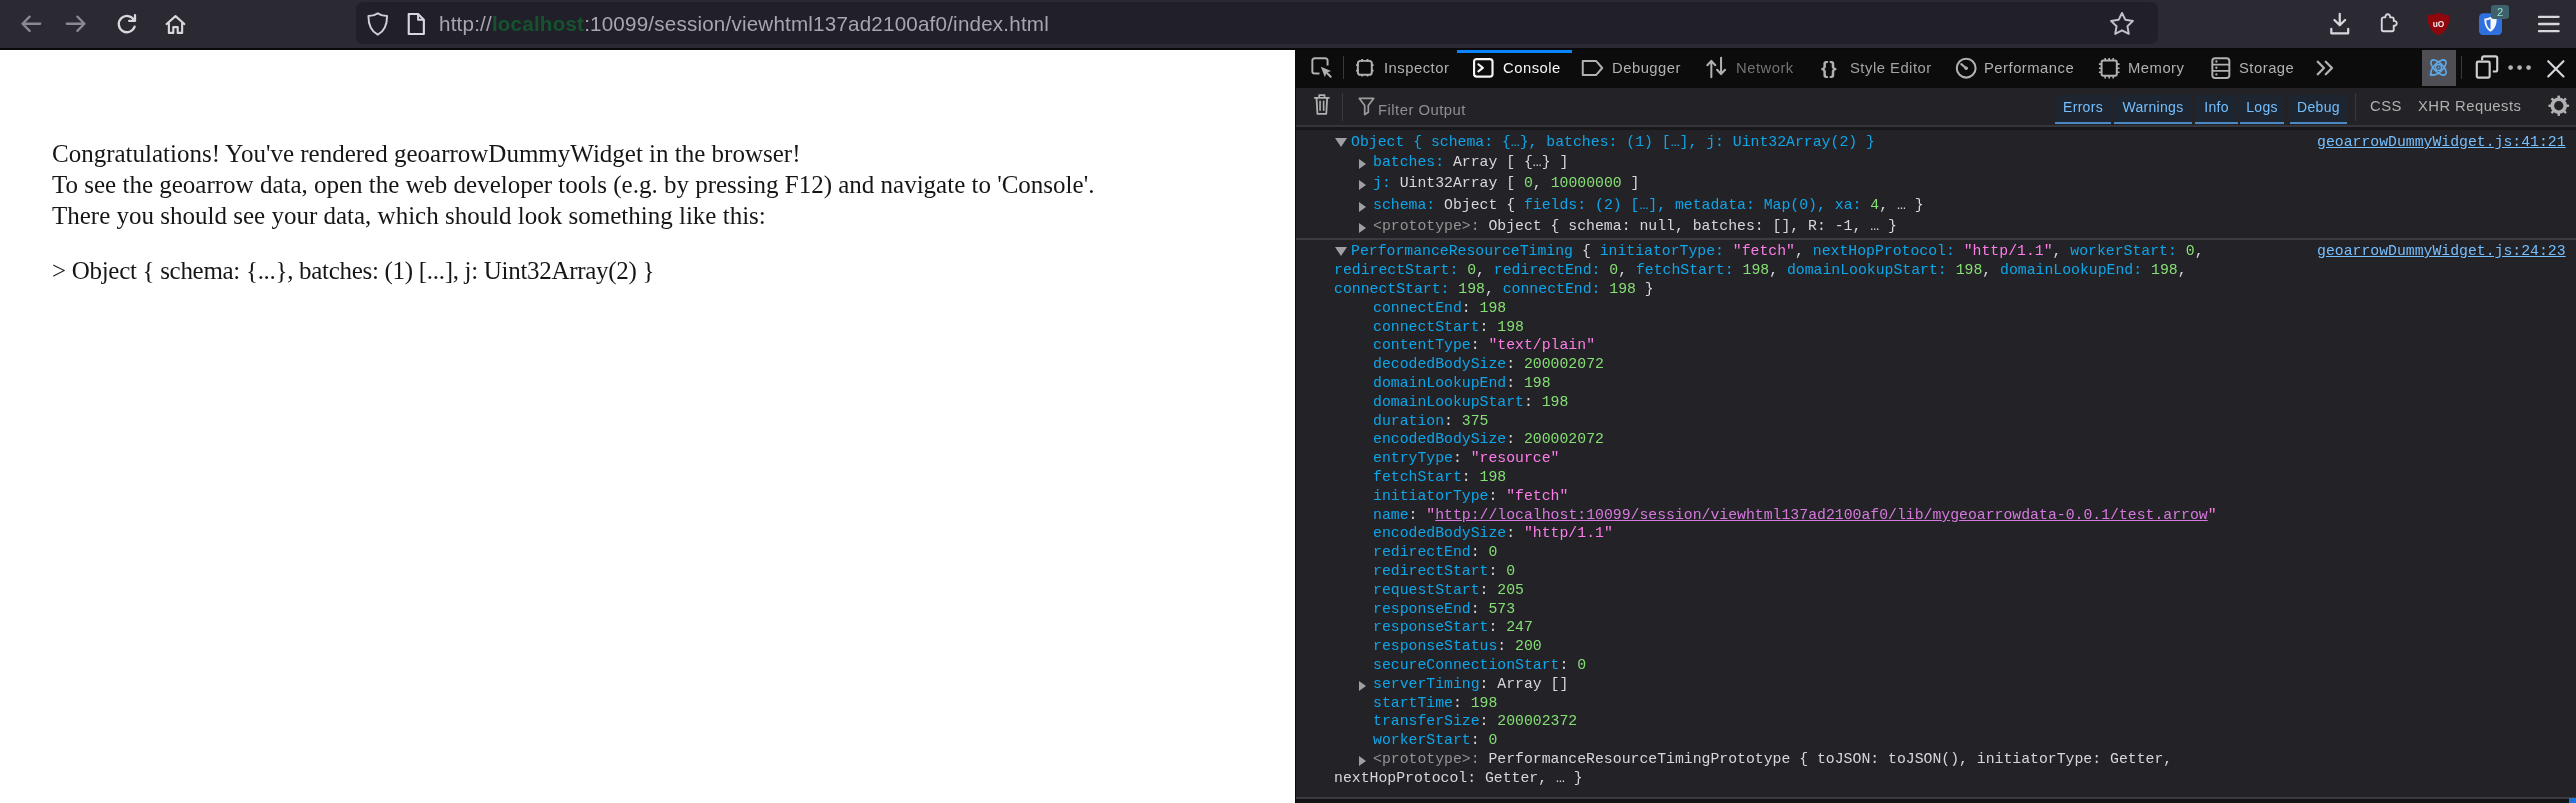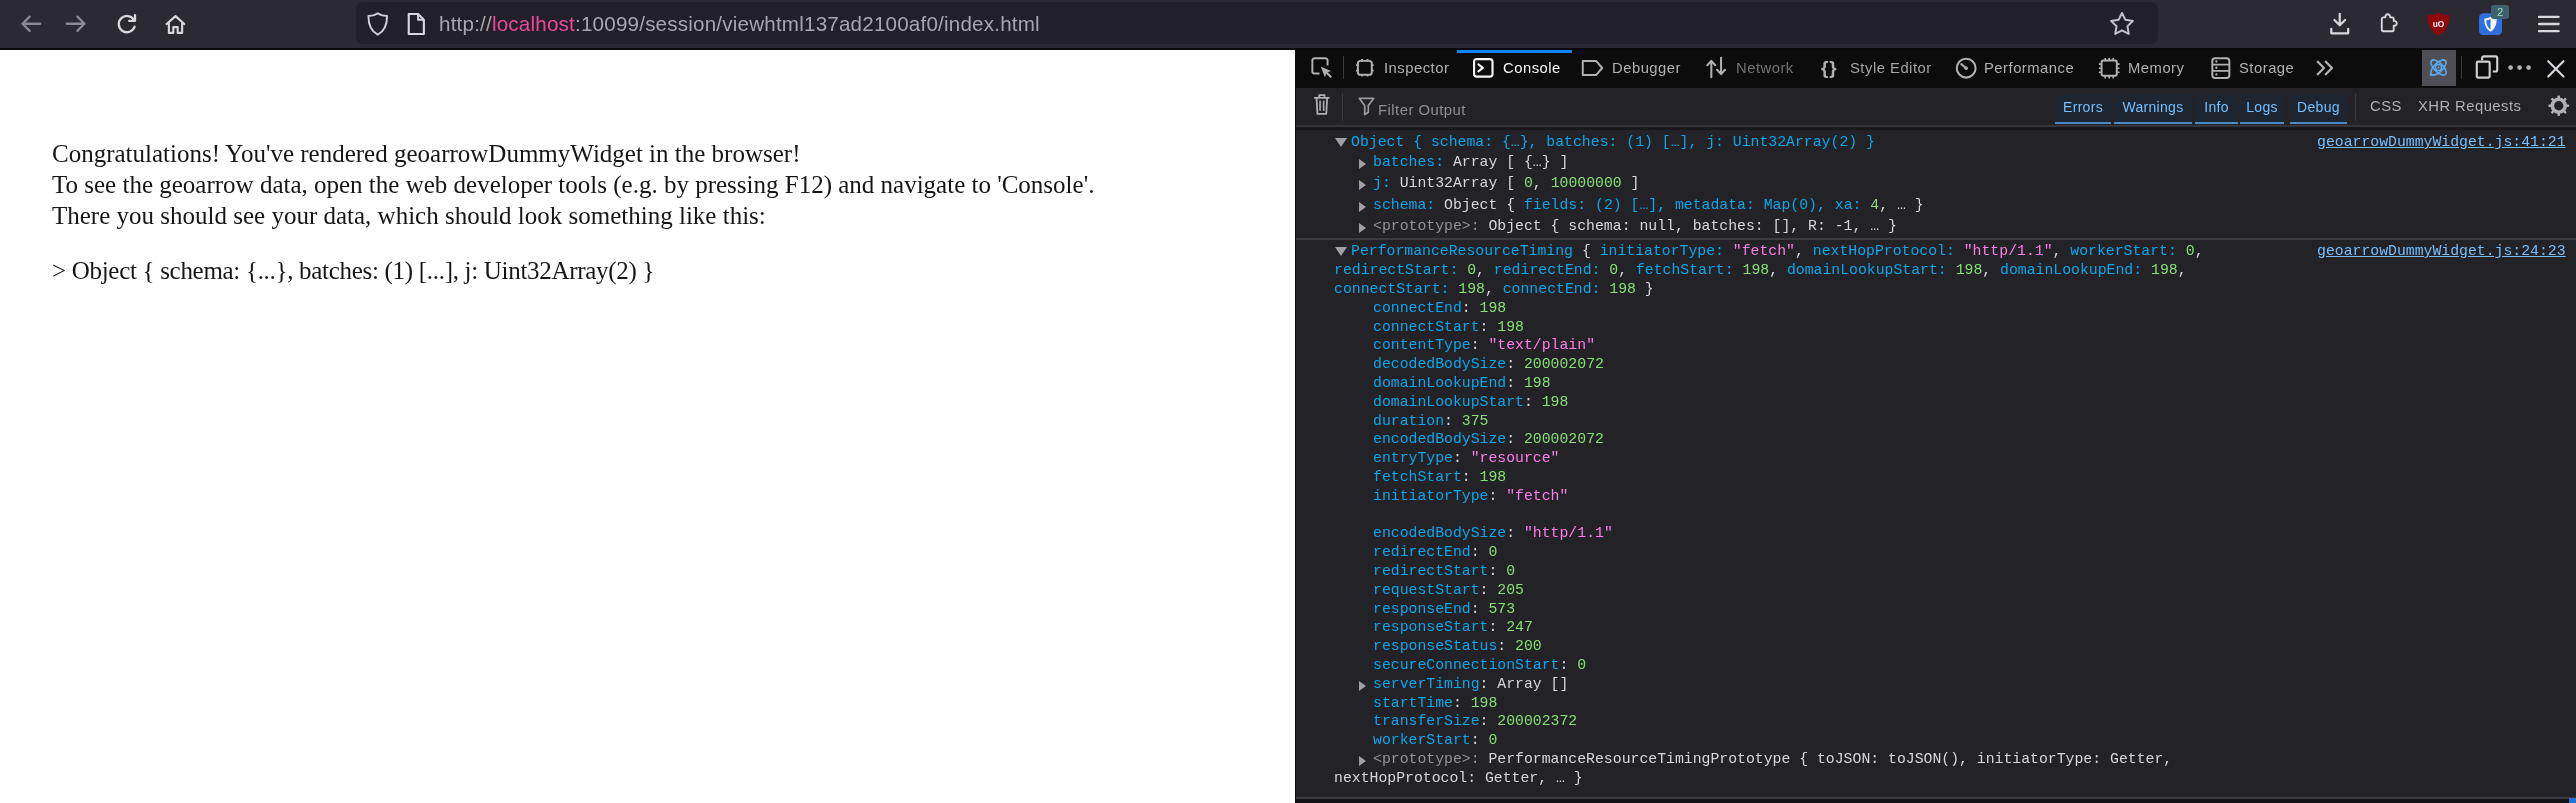--- a/index.html
+++ b/index.html
@@ -1,20 +1,20 @@
 <!DOCTYPE html>
 <html style="font-size:14.3px"><head><meta charset="utf-8"><style>
 *{margin:0;padding:0;box-sizing:border-box}
 html,body{width:2576px;height:804px;background:#fff;overflow:hidden;position:relative;font-family:"Liberation Sans",sans-serif}
 .a{position:absolute}
 #toolbar{left:0;top:0;width:2576px;height:48px;background:#2b2a33}
 #tbline{left:0;top:48px;width:2576px;height:1.8px;background:#0a0a0d}
 #urlbar{left:356px;top:1.8px;width:1802px;height:42px;border-radius:7.2px;background:#211f2a}
 .urltxt{left:439px;top:10.7px;font-size:20.6px;line-height:25px;color:#a7a5af;white-space:pre;letter-spacing:0.2px}
-.urltxt b{color:#ec4899;font-weight:normal}
+.urltxt b{color:#14532d;font-weight:bold}
 #page{left:0;top:50px;width:1295px;height:754px;background:#ffffff}
 .ser{font-family:"Liberation Serif",serif;font-size:25px;line-height:31px;color:#161616;white-space:pre}
 #dt{left:1295px;top:50px;width:1281px;height:754px;background:#18181a;border-left:0.9px solid #09090b}
 #dtabs{left:0;top:0;width:1281px;height:38px;background:#0c0c0d}
 #dfilter{left:0;top:38px;width:1281px;height:39px;background:#232327;border-bottom:2.7px solid #35353c}
 #dcon{left:0;top:80px;width:1281px;height:674px;background:#232327}
 .tabtx{font-size:14.8px;line-height:16px;color:#b1b1b3;letter-spacing:0.5px;top:9.8px;white-space:pre}
 .ftx{font-size:14.8px;line-height:16px;letter-spacing:0.5px;white-space:pre}
 .vline{width:0.9px;background:#38383d}
 .fbtn{top:45px;height:29px;background:#1c2530;border-bottom:2.7px solid #4b88c6;color:#75bfff;
@@ -205,20 +205,21 @@
 <div class="a mono" style="left:77px;top:268px"><span class="bl">connectStart</span><span class="df">: </span><span class="gr">198</span></div>
 <div class="a mono" style="left:77px;top:286px"><span class="bl">contentType</span><span class="df">: </span><span class="pk">"text/plain"</span></div>
 <div class="a mono" style="left:77px;top:305px"><span class="bl">decodedBodySize</span><span class="df">: </span><span class="gr">200002072</span></div>
 <div class="a mono" style="left:77px;top:324px"><span class="bl">domainLookupEnd</span><span class="df">: </span><span class="gr">198</span></div>
 <div class="a mono" style="left:77px;top:343px"><span class="bl">domainLookupStart</span><span class="df">: </span><span class="gr">198</span></div>
 <div class="a mono" style="left:77px;top:362px"><span class="bl">duration</span><span class="df">: </span><span class="gr">375</span></div>
 <div class="a mono" style="left:77px;top:380px"><span class="bl">encodedBodySize</span><span class="df">: </span><span class="gr">200002072</span></div>
 <div class="a mono" style="left:77px;top:399px"><span class="bl">entryType</span><span class="df">: </span><span class="pk">"resource"</span></div>
 <div class="a mono" style="left:77px;top:418px"><span class="bl">fetchStart</span><span class="df">: </span><span class="gr">198</span></div>
 <div class="a mono" style="left:77px;top:437px"><span class="bl">initiatorType</span><span class="df">: </span><span class="pk">"fetch"</span></div>
+<div class="a mono" style="left:77px;top:456px"><span class="bl">name</span><span class="df">: </span><span class="pk">"</span><span class="plnk">http://localhost:10099/session/viewhtml137ad2100af0/lib/mygeoarrowdata-0.0.1/test.arrow</span><span class="pk">"</span></div>
 <div class="a mono" style="left:77px;top:474px"><span class="bl">encodedBodySize</span><span class="df">: </span><span class="pk">"http/1.1"</span></div>
 <div class="a mono" style="left:77px;top:493px"><span class="bl">redirectEnd</span><span class="df">: </span><span class="gr">0</span></div>
 <div class="a mono" style="left:77px;top:512px"><span class="bl">redirectStart</span><span class="df">: </span><span class="gr">0</span></div>
 <div class="a mono" style="left:77px;top:531px"><span class="bl">requestStart</span><span class="df">: </span><span class="gr">205</span></div>
 <div class="a mono" style="left:77px;top:550px"><span class="bl">responseEnd</span><span class="df">: </span><span class="gr">573</span></div>
 <div class="a mono" style="left:77px;top:568px"><span class="bl">responseStart</span><span class="df">: </span><span class="gr">247</span></div>
 <div class="a mono" style="left:77px;top:587px"><span class="bl">responseStatus</span><span class="df">: </span><span class="gr">200</span></div>
 <div class="a mono" style="left:77px;top:606px"><span class="bl">secureConnectionStart</span><span class="df">: </span><span class="gr">0</span></div>
 <div class="a cr" style="left:63px;top:631px"></div>
 <div class="a mono" style="left:77px;top:625px"><span class="bl">serverTiming</span><span class="df">: Array []</span></div>

